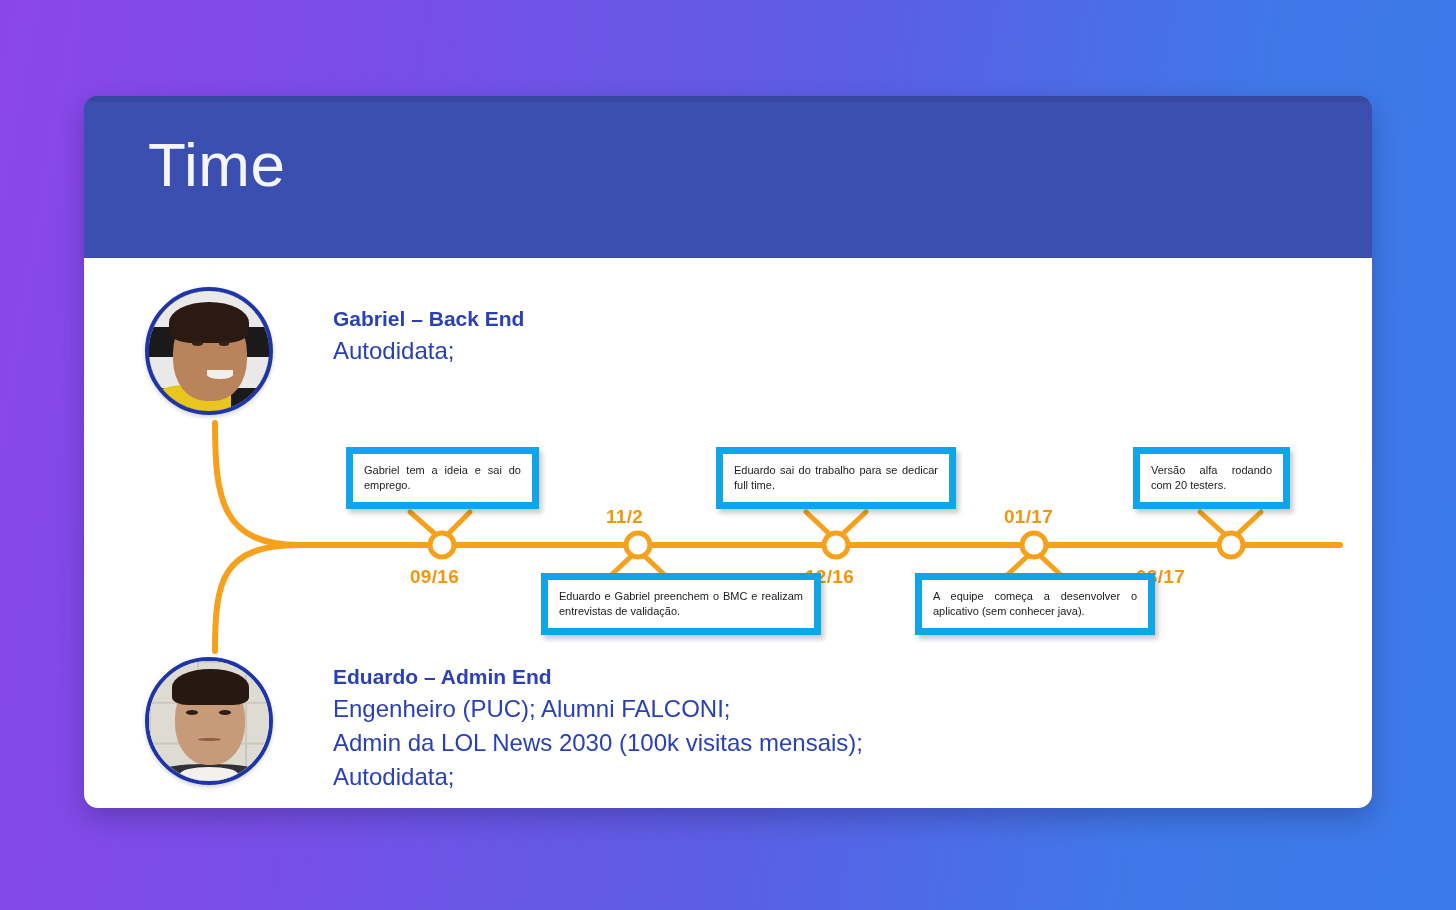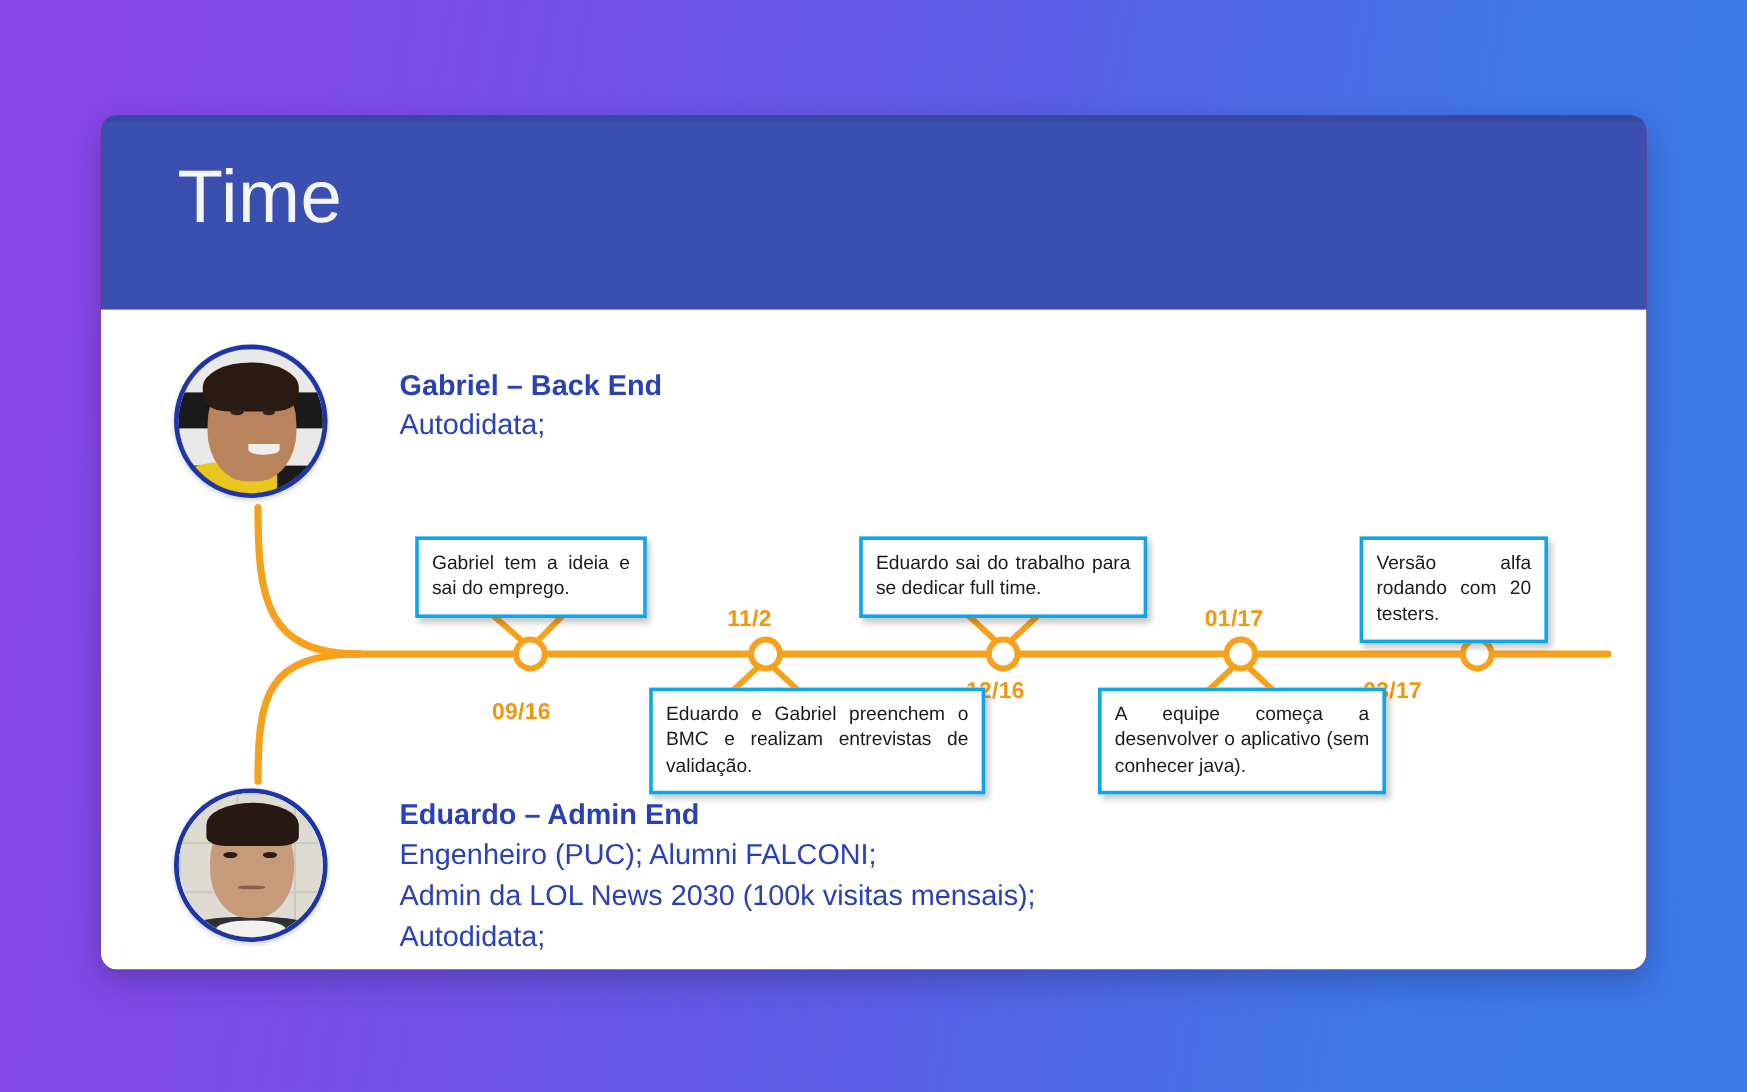--- a/index.html
+++ b/index.html
@@ -6,21 +6,21 @@
   body{
     width:1456px;height:910px;overflow:hidden;
     font-family:"Liberation Sans","DejaVu Sans",sans-serif;
     background:linear-gradient(100deg,#8b46ea 0%,#7b4ce8 22%,#5a5fe6 55%,#3f78e8 80%,#3c7ae9 100%);
   }
   .stage{position:relative;width:1456px;height:910px;}
 
   
   .slide{
     position:absolute;left:84px;top:96px;width:1288px;height:712px;
-    background:#b91c1c;border-radius:14px;
+    background:#15803d;border-radius:14px;
     box-shadow:0 10px 26px rgba(20,20,60,.28);
     overflow:hidden;
   }
   .slide-header{
     position:absolute;left:0;top:0;width:100%;height:162px;
     background:#3a4fb0;
     border-top:6px solid #36489f;
     box-sizing:border-box;
   }
   .slide-title{
@@ -83,37 +83,37 @@
   .ph-eduardo .eyeL{left:31%;} .ph-eduardo .eyeR{left:58%;}
   .ph-eduardo .mouth{position:absolute;left:41%;top:64%;width:19%;height:3%;
     background:#8e5c47;border-radius:40%;}
   .ph-eduardo .shirt{position:absolute;left:8%;bottom:0;width:84%;height:14%;
     background:#2e3036;border-radius:45% 45% 0 0;}
   .ph-eduardo .shirt2{position:absolute;left:26%;bottom:0;width:48%;height:12%;
     background:#f2f1ee;border-radius:50% 50% 0 0;}
 
   
   .person{position:absolute;color:#2a41b5;}
-  .person .name{font-size:24px;font-weight:bold;line-height:1.38;white-space:nowrap;}
+  .person .name{font-size:21px;font-weight:bold;line-height:1.38;white-space:nowrap;}
   .person .line{font-size:24px;font-weight:400;line-height:1.42;white-space:nowrap;}
   .person-gabriel{left:333px;top:305px;}
   .person-eduardo{left:333px;top:663px;}
 
   
   .tl{position:absolute;left:0;top:0;width:1456px;height:910px;pointer-events:none;}
 
   
   .date{position:absolute;color:#f2960d;font-size:19px;font-weight:bold;letter-spacing:.3px;}
 
   
   .callout{
-    position:absolute;background:#ffffff;border:3px solid #0ea5e9;
+    position:absolute;background:#ffffff;border:7px solid #0ea5e9;
     box-shadow:3px 4px 5px rgba(0,0,0,.22);
     box-sizing:border-box;padding:9px 11px 10px 11px;
-    font-size:16px;line-height:1.34;color:#1b1b1b;text-align:justify;
+    font-size:11px;line-height:1.34;color:#1b1b1b;text-align:justify;
   }
   .callout p{margin:0;}
   .c1{left:346px;top:447px;width:193px;}
   .c2{left:499px;top:573px;width:280px;margin-left:42px;}
   .c3{left:716px;top:447px;width:240px;}
   .c4{left:915px;top:573px;width:240px;}
   .c5{left:1133px;top:447px;width:157px;}
 </style>
 </head>
 <body>
@@ -185,21 +185,21 @@
     <div class="line">Autodidata;</div>
   </div>
 
   <div class="person person-eduardo">
     <div class="name">Eduardo – Admin End</div>
     <div class="line">Engenheiro (PUC); Alumni FALCONI;</div>
     <div class="line">Admin da LOL News 2030 (100k visitas mensais);</div>
     <div class="line">Autodidata;</div>
   </div>
 
-  <div class="date" style="left:410px;top:583px;">09/16</div>
+  <div class="date" style="left:410px;top:566px;">09/16</div>
   <div class="date" style="left:606px;top:506px;">11/2</div>
   <div class="date" style="left:805px;top:566px;">12/16</div>
   <div class="date" style="left:1004px;top:506px;">01/17</div>
   <div class="date" style="left:1136px;top:566px;">03/17</div>
 
   <div class="callout c1">
     <p>Gabriel tem a ideia e sai do emprego.</p>
   </div>
   <div class="callout c2">
     <p>Eduardo e Gabriel preenchem o BMC e realizam entrevistas de validação.</p>

